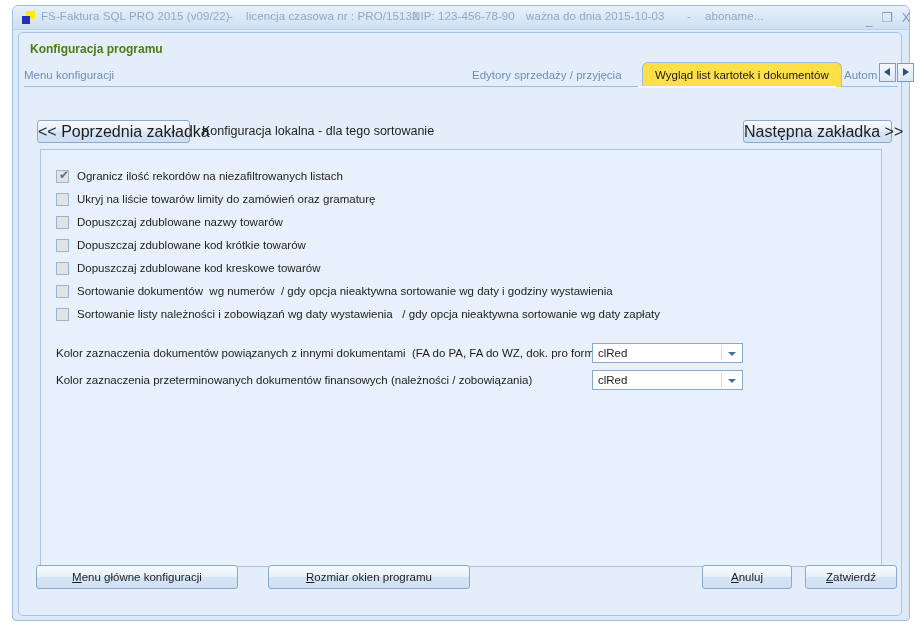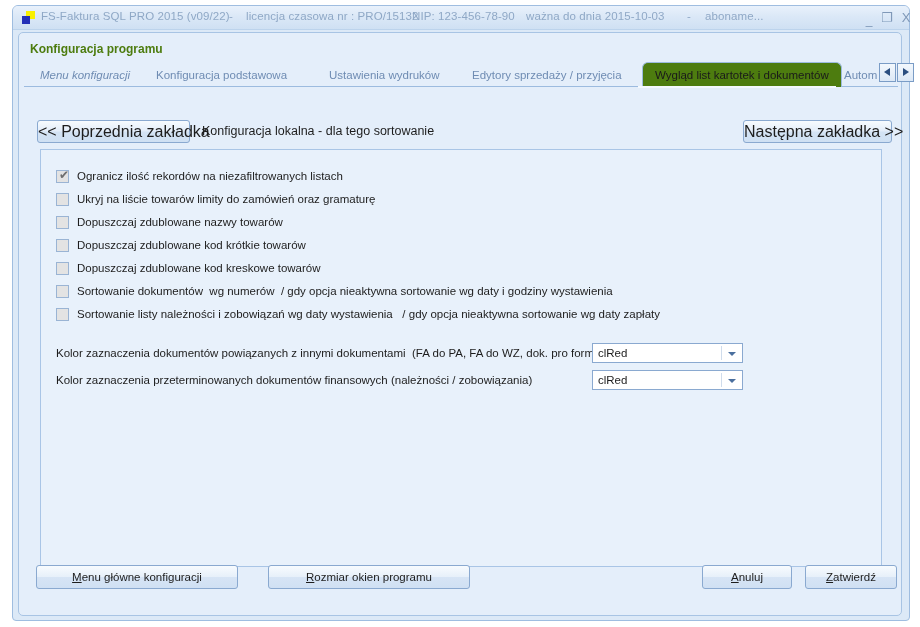--- a/index.html
+++ b/index.html
@@ -121,21 +121,21 @@
     white-space: nowrap;
     line-height: 22px;
     box-sizing: border-box;
     cursor: default;
   }
   .tab.active {
     top: 0;
     height: 25px;
     line-height: 24px;
     color: #1a1a1a;
-    background: #4d7c0f;
+    background: #fde047;
     border: 1px solid #9cbbdf;
     border-bottom: none;
     border-radius: 6px 6px 0 0;
     padding: 0 12px;
     z-index: 3;
   }
   #tab-underline {
     position: absolute;
     left: 5px;
     top: 53px;
@@ -330,23 +330,21 @@
     <div class="win-btn" id="btn-min">_</div>
     <div class="win-btn" id="btn-max">❐</div>
     <div class="win-btn" id="btn-close">X</div>
   </div>
 
   <div id="config-dialog">
 
     <div id="dialog-caption">Konfiguracja programu</div>
 
     <div id="tab-strip">
-      <div class="tab" style="left:16px;font-style:italic;">Menu konfiguracji</div>
-      <div class="tab" style="left:132px;">Konfiguracja podstawowa</div>
-      <div class="tab" style="left:305px;">Ustawienia wydruków</div>
+      <div class="tab" style="left:0;">Menu konfiguracji</div>
       <div class="tab" style="left:448px;">Edytory sprzedaży / przyjęcia</div>
       <div class="tab active" style="left:618px;">Wygląd list kartotek i dokumentów</div>
       <div class="tab" style="left:820px;">Autom</div>
 
       <div class="tab-scroll" id="tab-prev">
           <span class="tri"></span>
         </div>
       <div class="tab-scroll" id="tab-next">
           <span class="tri"></span>
         </div>

